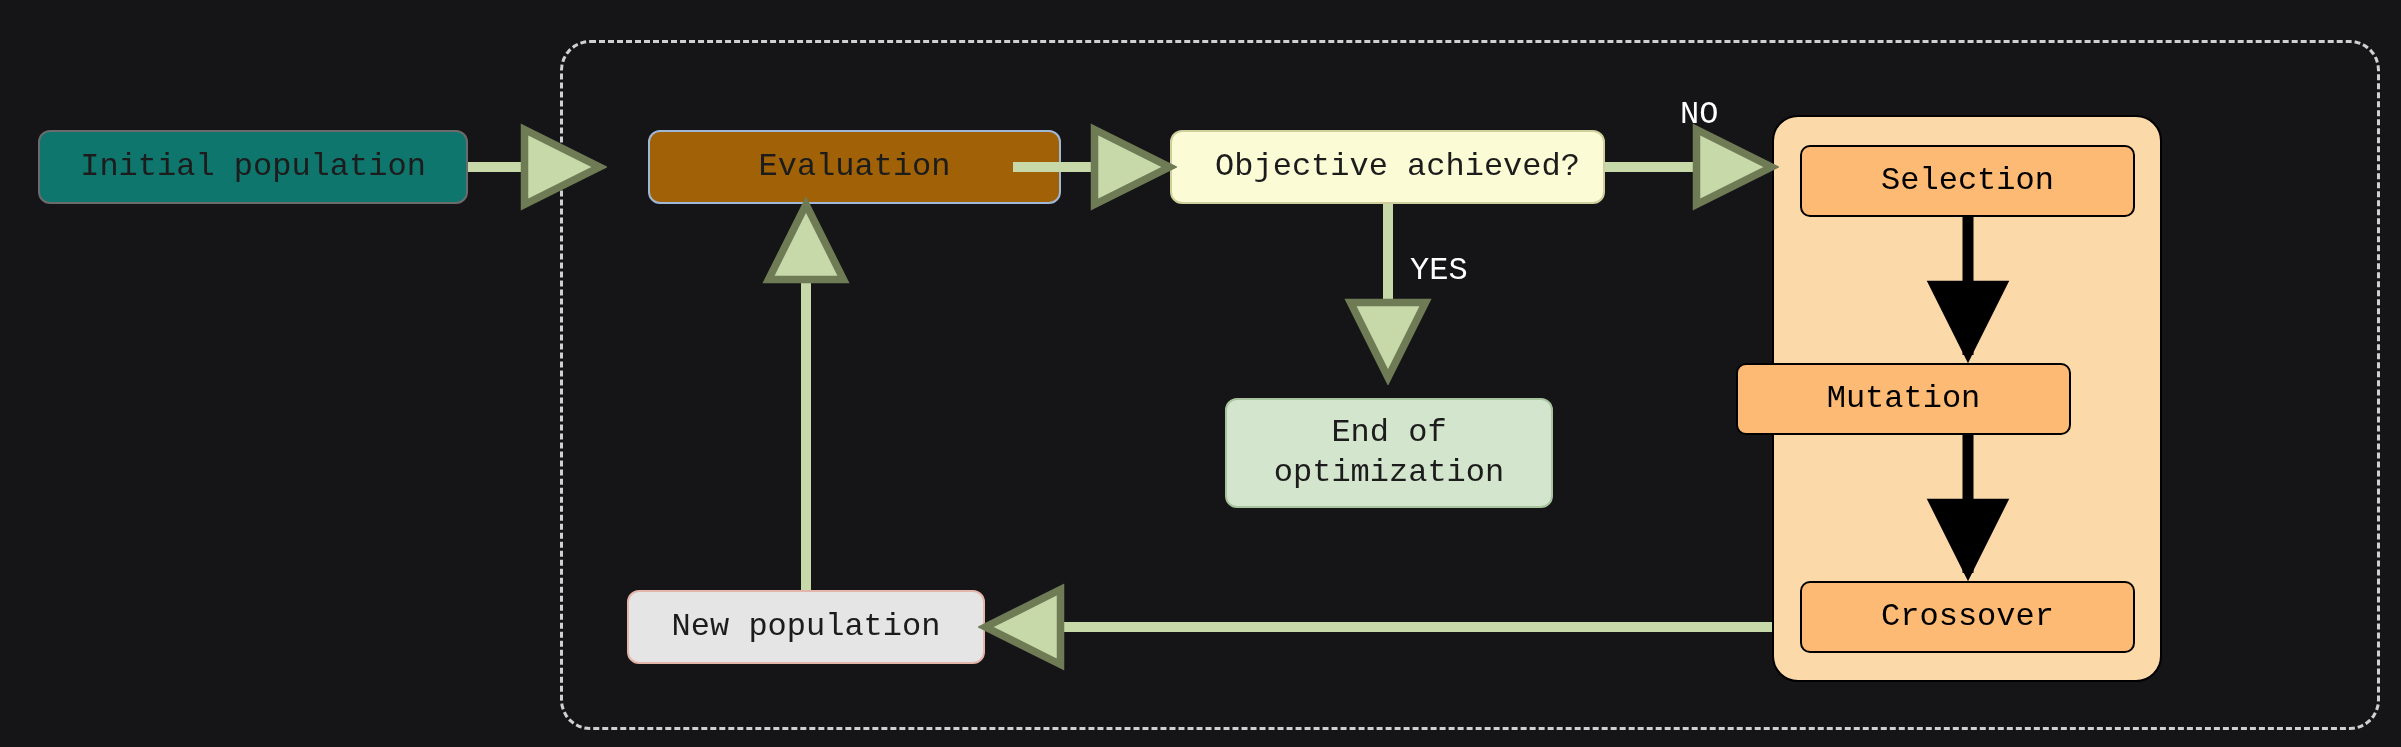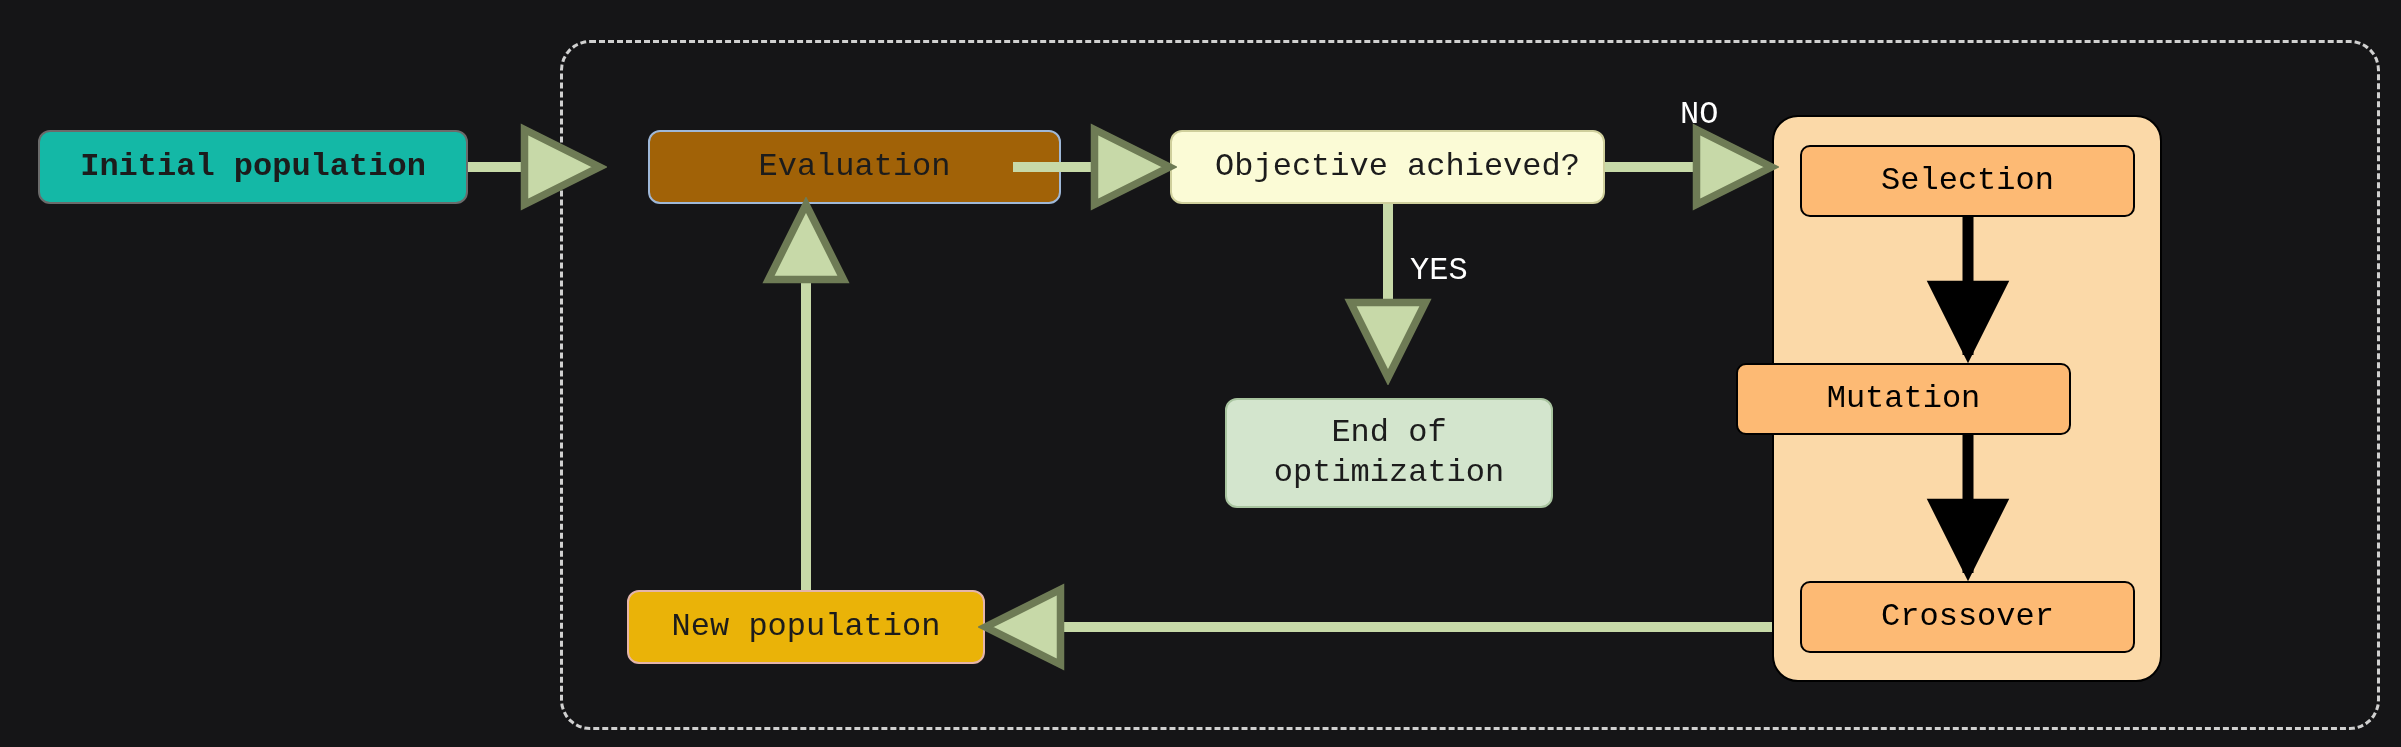--- a/index.html
+++ b/index.html
@@ -22,25 +22,25 @@
     border-radius: 12px;
     display: flex;
     align-items: center;
     justify-content: center;
     text-align: center;
     font-size: 32px;
     line-height: 1.25;
     box-sizing: border-box;
     white-space: pre-line;
   }
-  .initial { background:#14b8a6; border:2px solid #6b6b6b; color:#1c1c1c;font-weight:bold; }
+  .initial { background:#0f766e; border:2px solid #6b6b6b; color:#1c1c1c; }
   .eval    { background:#a16207; border:2px solid #9fb8d8; color:#1c1c1c;margin-left:48px; }
   .obj     { background:#fbfbd6; border:2px solid #cfcf9c; color:#1c1c1c; }
   .endopt  { background:#d3e5cd; border:2px solid #a8c49f; color:#1c1c1c;margin-top:20px; }
-  .newpop  { background:#eab308; border:2px solid #e4b5aa; color:#1c1c1c; }
+  .newpop  { background:#e5e5e5; border:2px solid #e4b5aa; color:#1c1c1c; }
   .orange  { background:#fdba74; border:2px solid #000; color:#000; border-radius:10px; }
   .ga-box  { background:#fbd9a8; border:2px solid #000; border-radius:26px; }
   .label   {
     position: absolute;
     color: #fff;
     font-size: 32px;
     font-family: "Courier New", Courier, monospace;
   }
 </style>
 </head>

